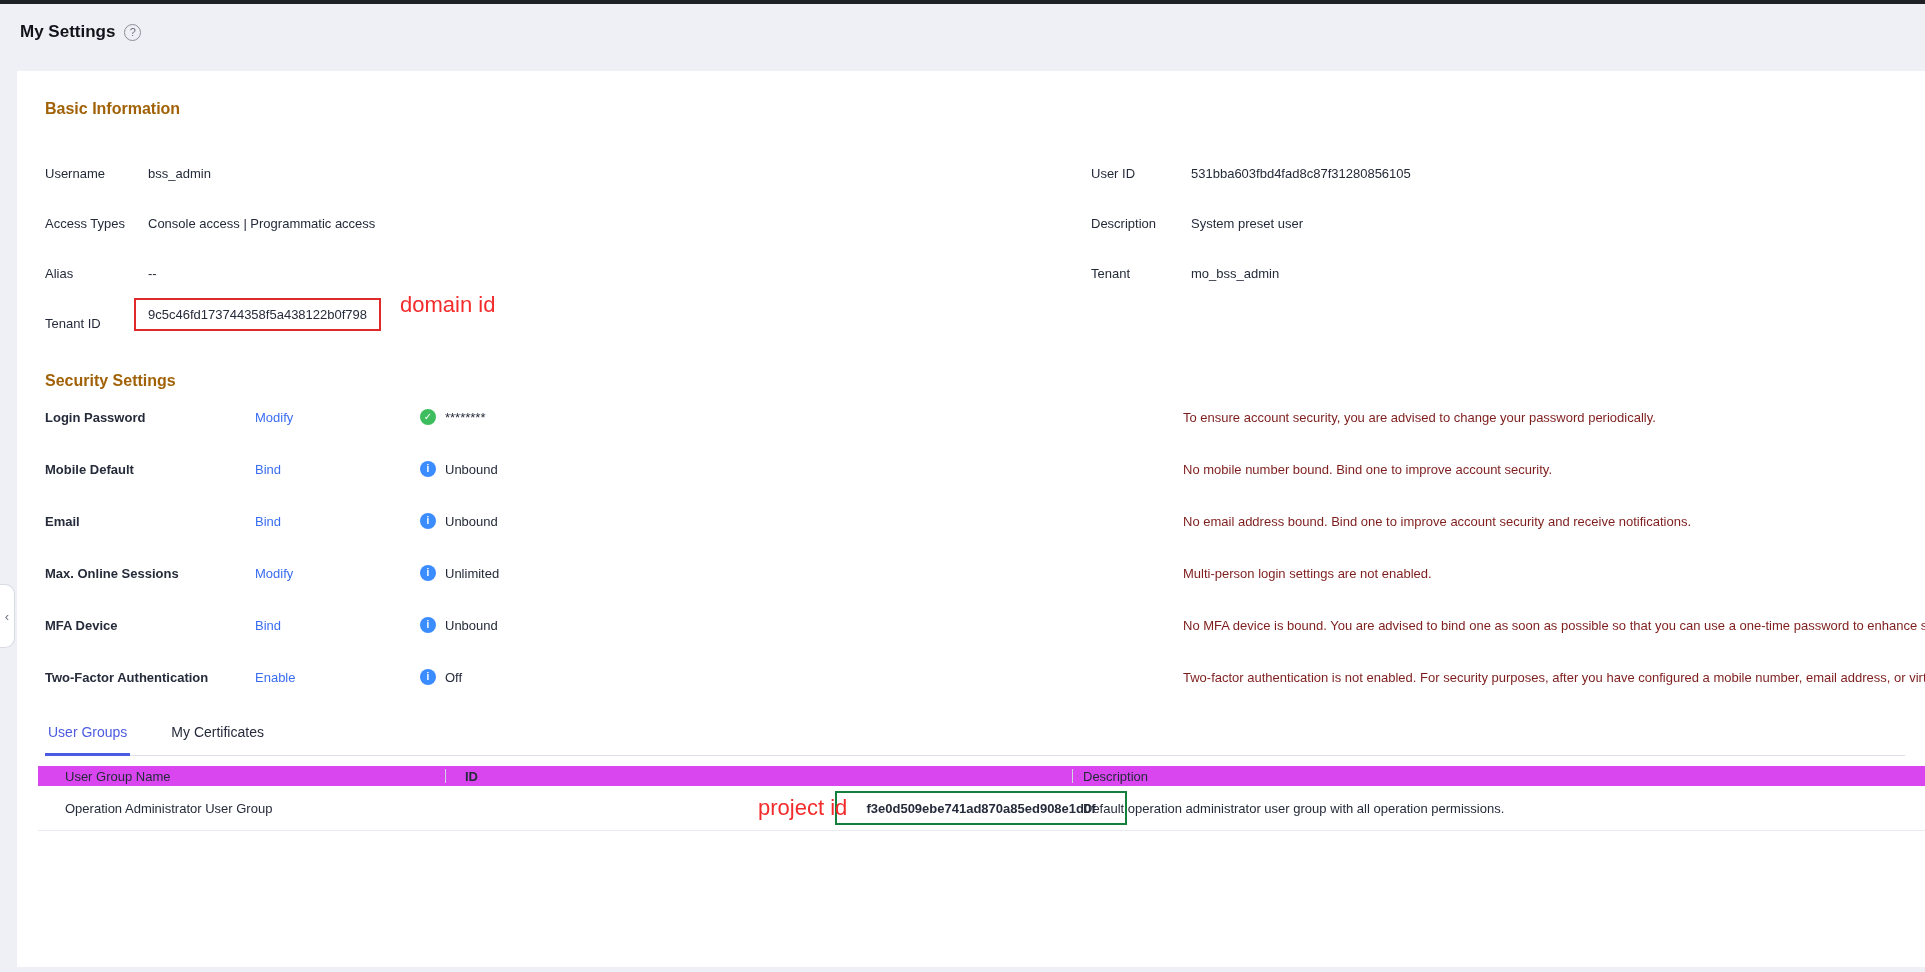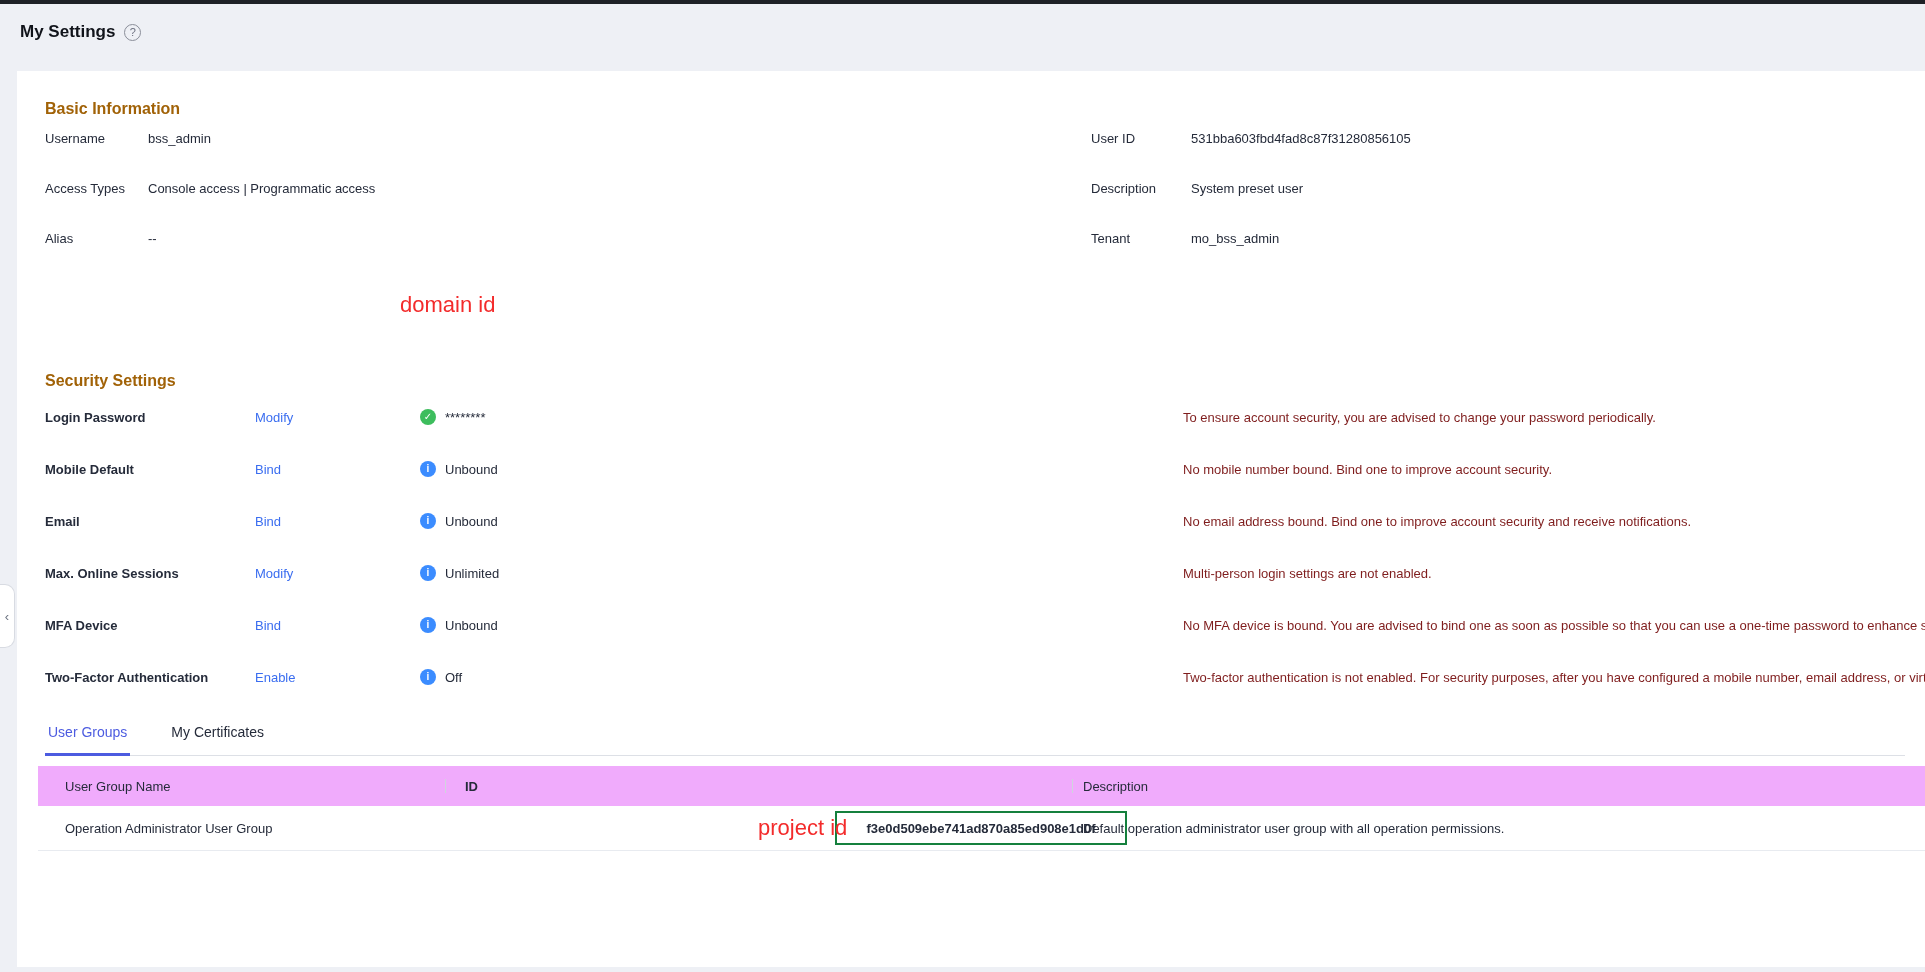--- a/index.html
+++ b/index.html
@@ -22,21 +22,21 @@
   }
   .card { position:absolute; left:17px; top:71px; width:1908px; height:896px; background:#ffffff; overflow:hidden; }
 
   .section-heading { position:absolute; font-size:16px; font-weight:bold; color:#a16207; }
   .h-basic { left:28px; top:29px; }
   .h-security { left:28px; top:301px; }
 
   .bi-col { position:absolute; top:60px; }
   .bi-left { left:28px; }
   .bi-right { left:1058px;margin-left:16px; }
-  .bi-row { height:50px; display:flex; align-items:flex-start; }
+  .bi-row { height:50px; display:flex; align-items:flex-end; }
   .bi-label { width:103px; flex:0 0 103px; color:#252b3a; }
   .bi-right .bi-label { width:100px; flex:0 0 100px; }
   .bi-value { color:#252b3a; white-space:nowrap; }
   .red-box {
     border:2px solid #e02929; padding:7px 12px; margin-left:-14px;
     display:inline-block; white-space:nowrap;
   }
   .annotation { position:absolute; color:#f32b2b; font-size:22px; white-space:nowrap; }
   .anno-domain { left:383px; top:221px; }
 
@@ -53,21 +53,21 @@
   .dot-check { background:#3dbd5d; }
   .dot-info { background:#3b8cff; }
   .sec-status { color:#252b3a; }
   .sec-desc { position:absolute; left:1138px; white-space:nowrap; color:#7f1d1d; }
 
   .tabs { position:absolute; left:28px; top:646px; width:1860px; height:39px; border-bottom:1px solid #dde0e6; display:flex; }
   .tab { margin-right:38px; padding:0 3px; height:39px; line-height:30px; cursor:pointer; color:#252b3a; font-size:14px; }
   .tab.active { color:#4c5be0; border-bottom:3px solid #4c5be0; }
 
   .ugtable { position:absolute; left:21px; top:695px; width:1887px; }
-  .t-header { display:flex; height:40px; background:#f0abfc; align-items:center; color:#252b3a; }
+  .t-header { display:flex; height:20px; background:#d946ef; align-items:center; color:#252b3a; }
   .t-row { display:flex; height:45px; align-items:center; border-bottom:1px solid #e8ebf0; position:relative; }
   .c-name { width:407px; flex:0 0 407px; padding-left:27px; white-space:nowrap; overflow:hidden; }
   .c-id   { width:627px; flex:0 0 627px; position:relative;font-weight:bold; }
   .c-desc { flex:1 1 auto; padding-left:11px; white-space:nowrap; overflow:hidden; }
   .t-header .c-id, .t-header .c-desc { display:flex; align-items:center; }
   .vline { display:inline-block; width:1px; height:14px; background:#d0d4dd; margin-right:19px; }
   .t-header .c-id .vline { margin-left:0; }
   .t-header .c-desc { padding-left:0; }
   .t-header .c-desc .vline { margin-right:10px; }
   .id-red-box {
@@ -109,20 +109,24 @@
       <span class="bi-value">bss_admin</span>
     </div>
     <div class="bi-row">
       <span class="bi-label">Access Types</span>
       <span class="bi-value">Console access | Programmatic access</span>
     </div>
     <div class="bi-row">
       <span class="bi-label">Alias</span>
       <span class="bi-value">--</span>
     </div>
+    <div class="bi-row">
+      <span class="bi-label">Tenant ID</span>
+      <span class="bi-value red-box">9c5c46fd173744358f5a438122b0f798</span>
+    </div>
   </div>
 
   <div class="annotation anno-domain">domain id</div>
 
   <div class="bi-col bi-right">
     <div class="bi-row">
       <span class="bi-label">User ID</span>
       <span class="bi-value">531bba603fbd4fad8c87f31280856105</span>
     </div>
     <div class="bi-row">

